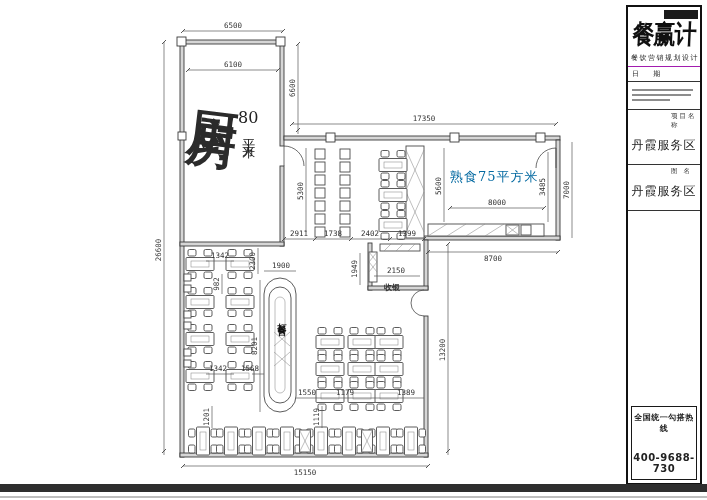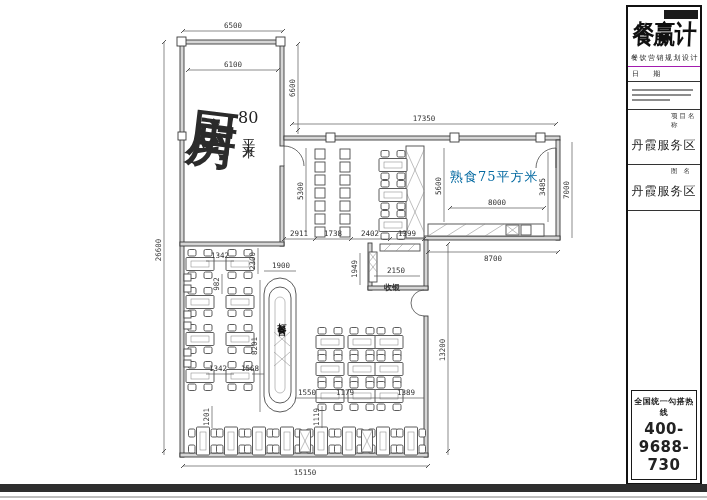--- a/index.html
+++ b/index.html
@@ -37,21 +37,21 @@
   .daterow{font-size:7px;padding:2px 4px;border-bottom:1px solid #333;letter-spacing:6px;}
   .desc{padding:4px 4px 5px;border-bottom:1px solid #333;}
   .skel{height:2.5px;background:#8d8d8d;margin:2.5px 0;}
   .sect{border-bottom:1px solid #333;padding:2px 3px 4px;}
   .sect .lbl{font-size:6.5px;color:#333;letter-spacing:2px;margin-left:40px;}
   .sect .val{font-size:12px;font-family:"DejaVu Serif",serif;text-align:center;
     margin:7px 0 6px;letter-spacing:1px;}
   .spacer{flex:1;}
   .hotline{border:1.5px solid #181818;margin:3px;padding:5px 1px;text-align:center;}
   .hotline .hl1{font-size:8px;font-weight:bold;letter-spacing:0.5px;}
-  .hotline .hl2{font-size:15px;font-weight:bold;letter-spacing:0.5px;margin-top:2px;}
+  .hotline .hl2{font-size:10px;font-weight:bold;letter-spacing:0.5px;margin-top:18px;}
   .band{position:absolute;left:0;top:484px;width:707px;height:8px;background:#2e2e2e;}
   .band2{position:absolute;left:0;top:496px;width:707px;height:2px;background:#bdbdbd;}
 </style>
 </head>
 <body>
 
 <div id="stage">
 
   <svg width="630" height="500" viewBox="0 0 630 500">
     <defs>

